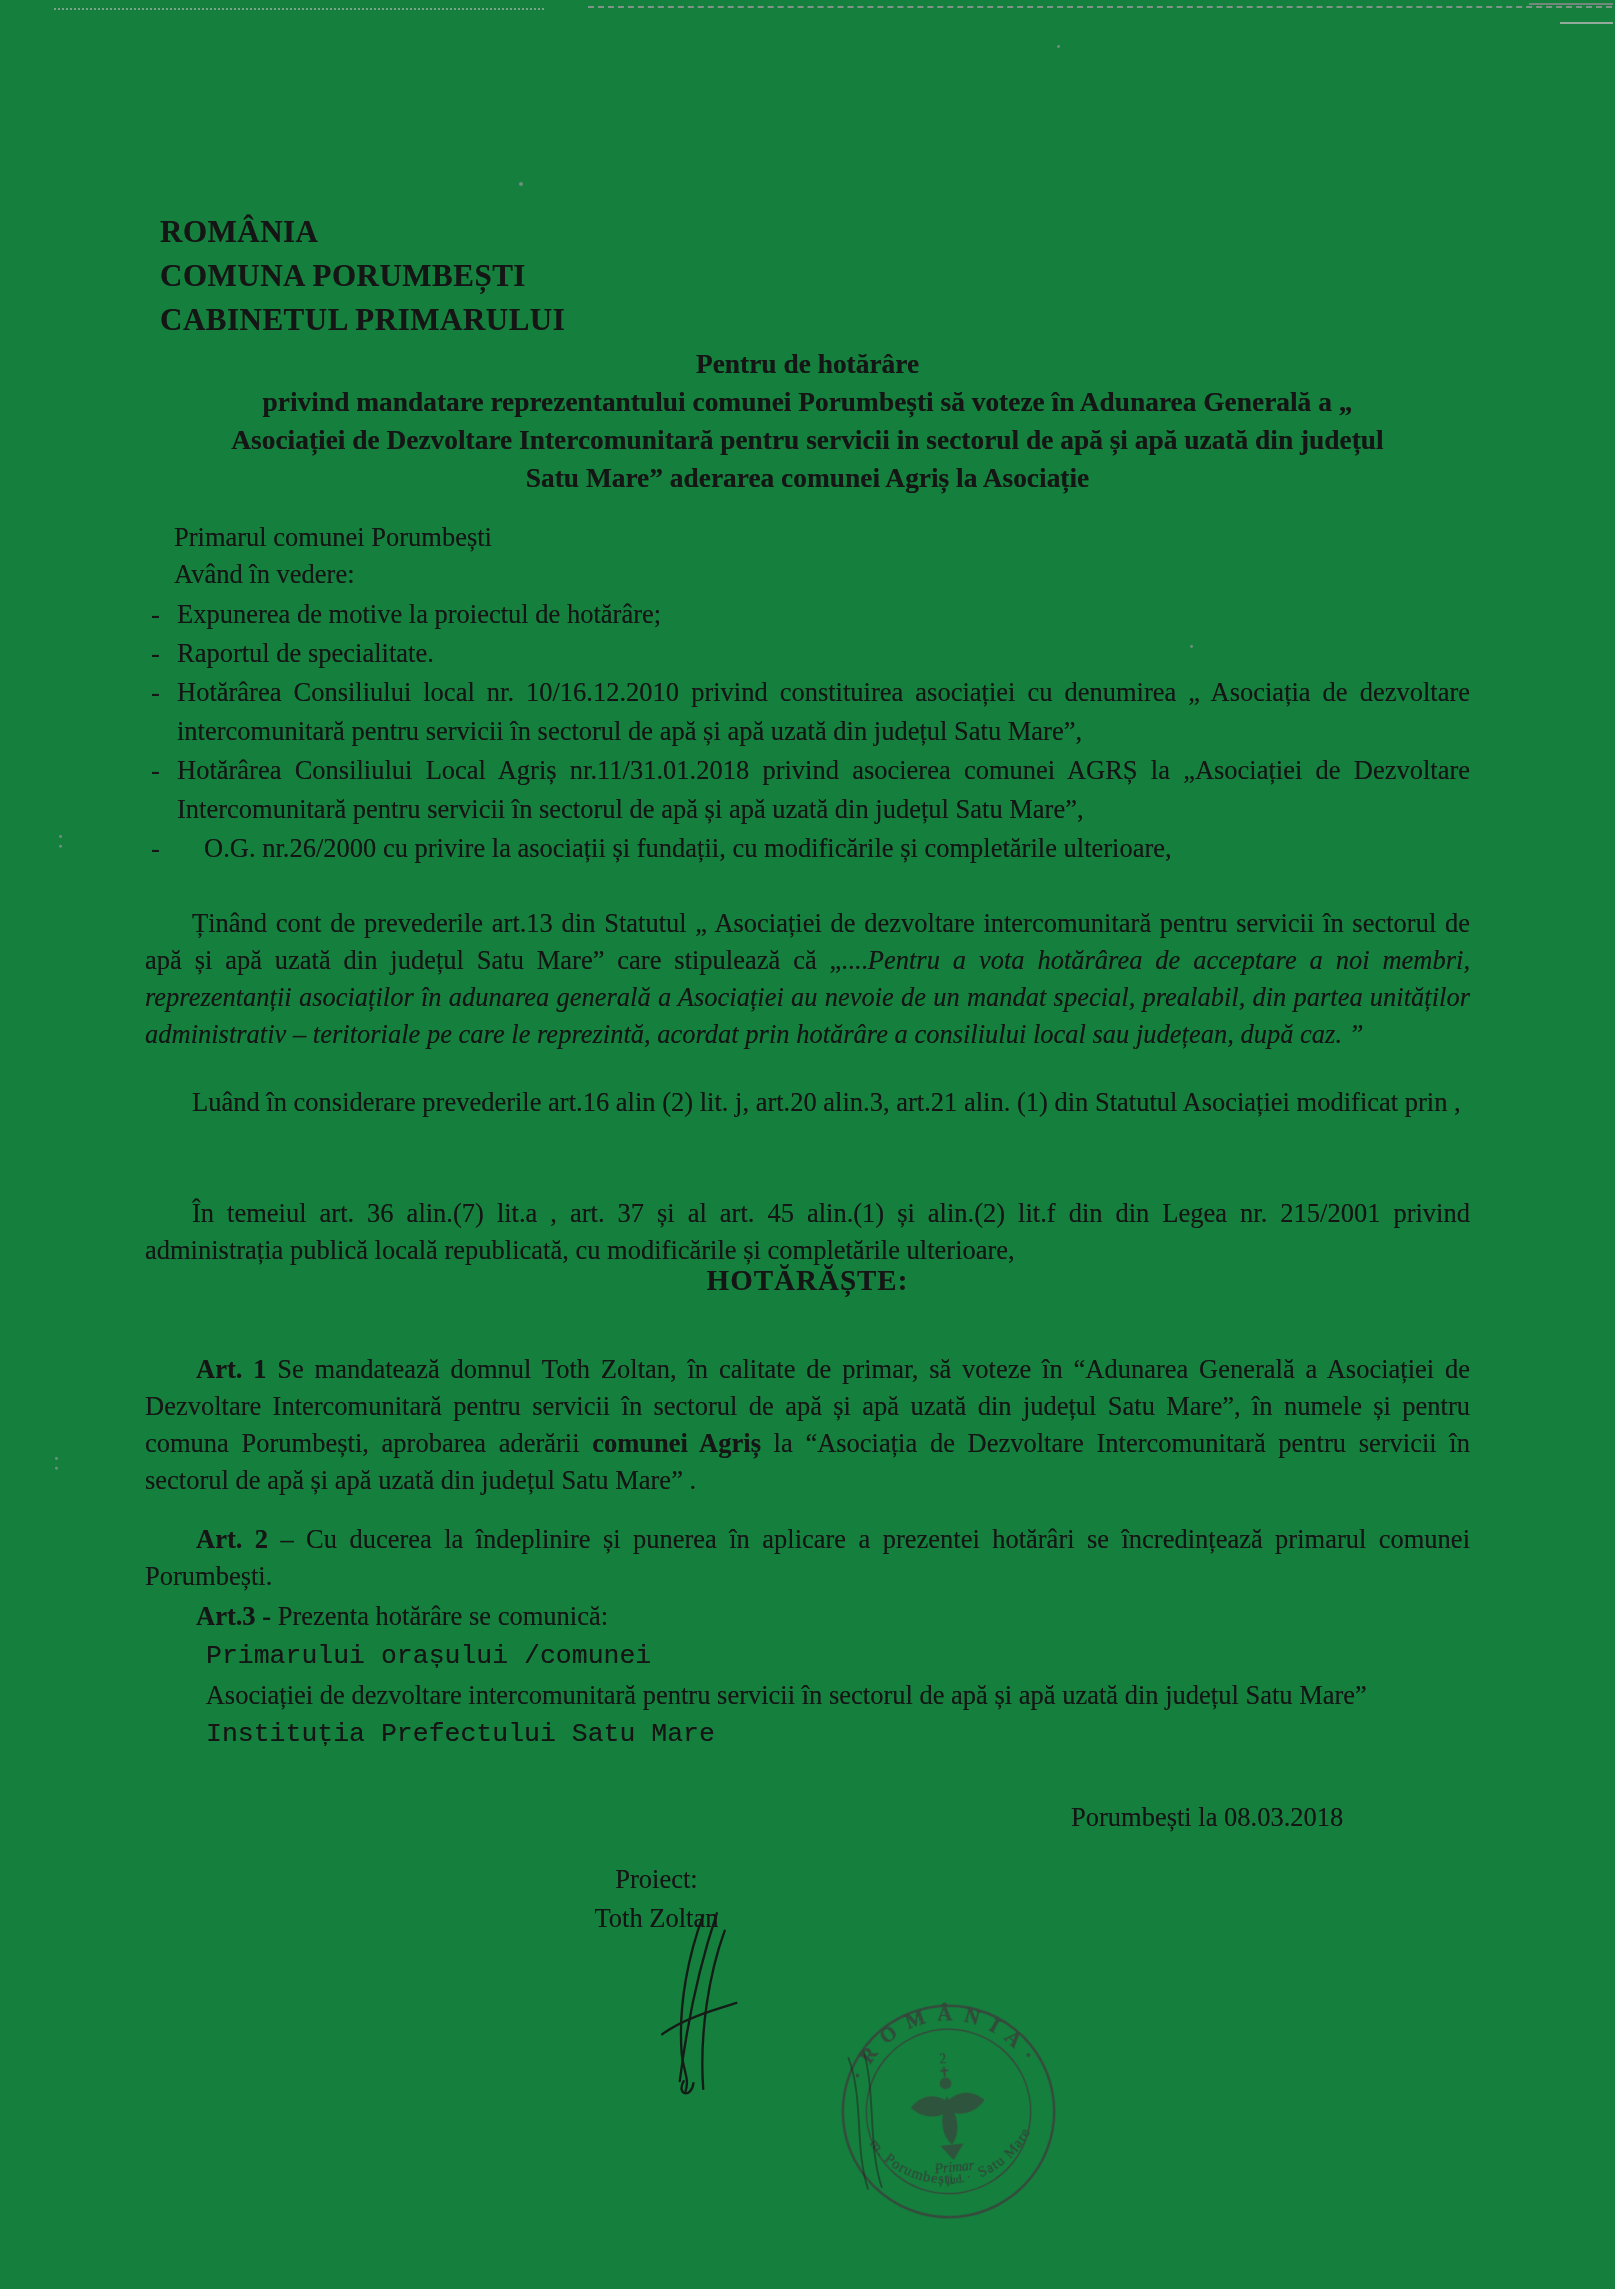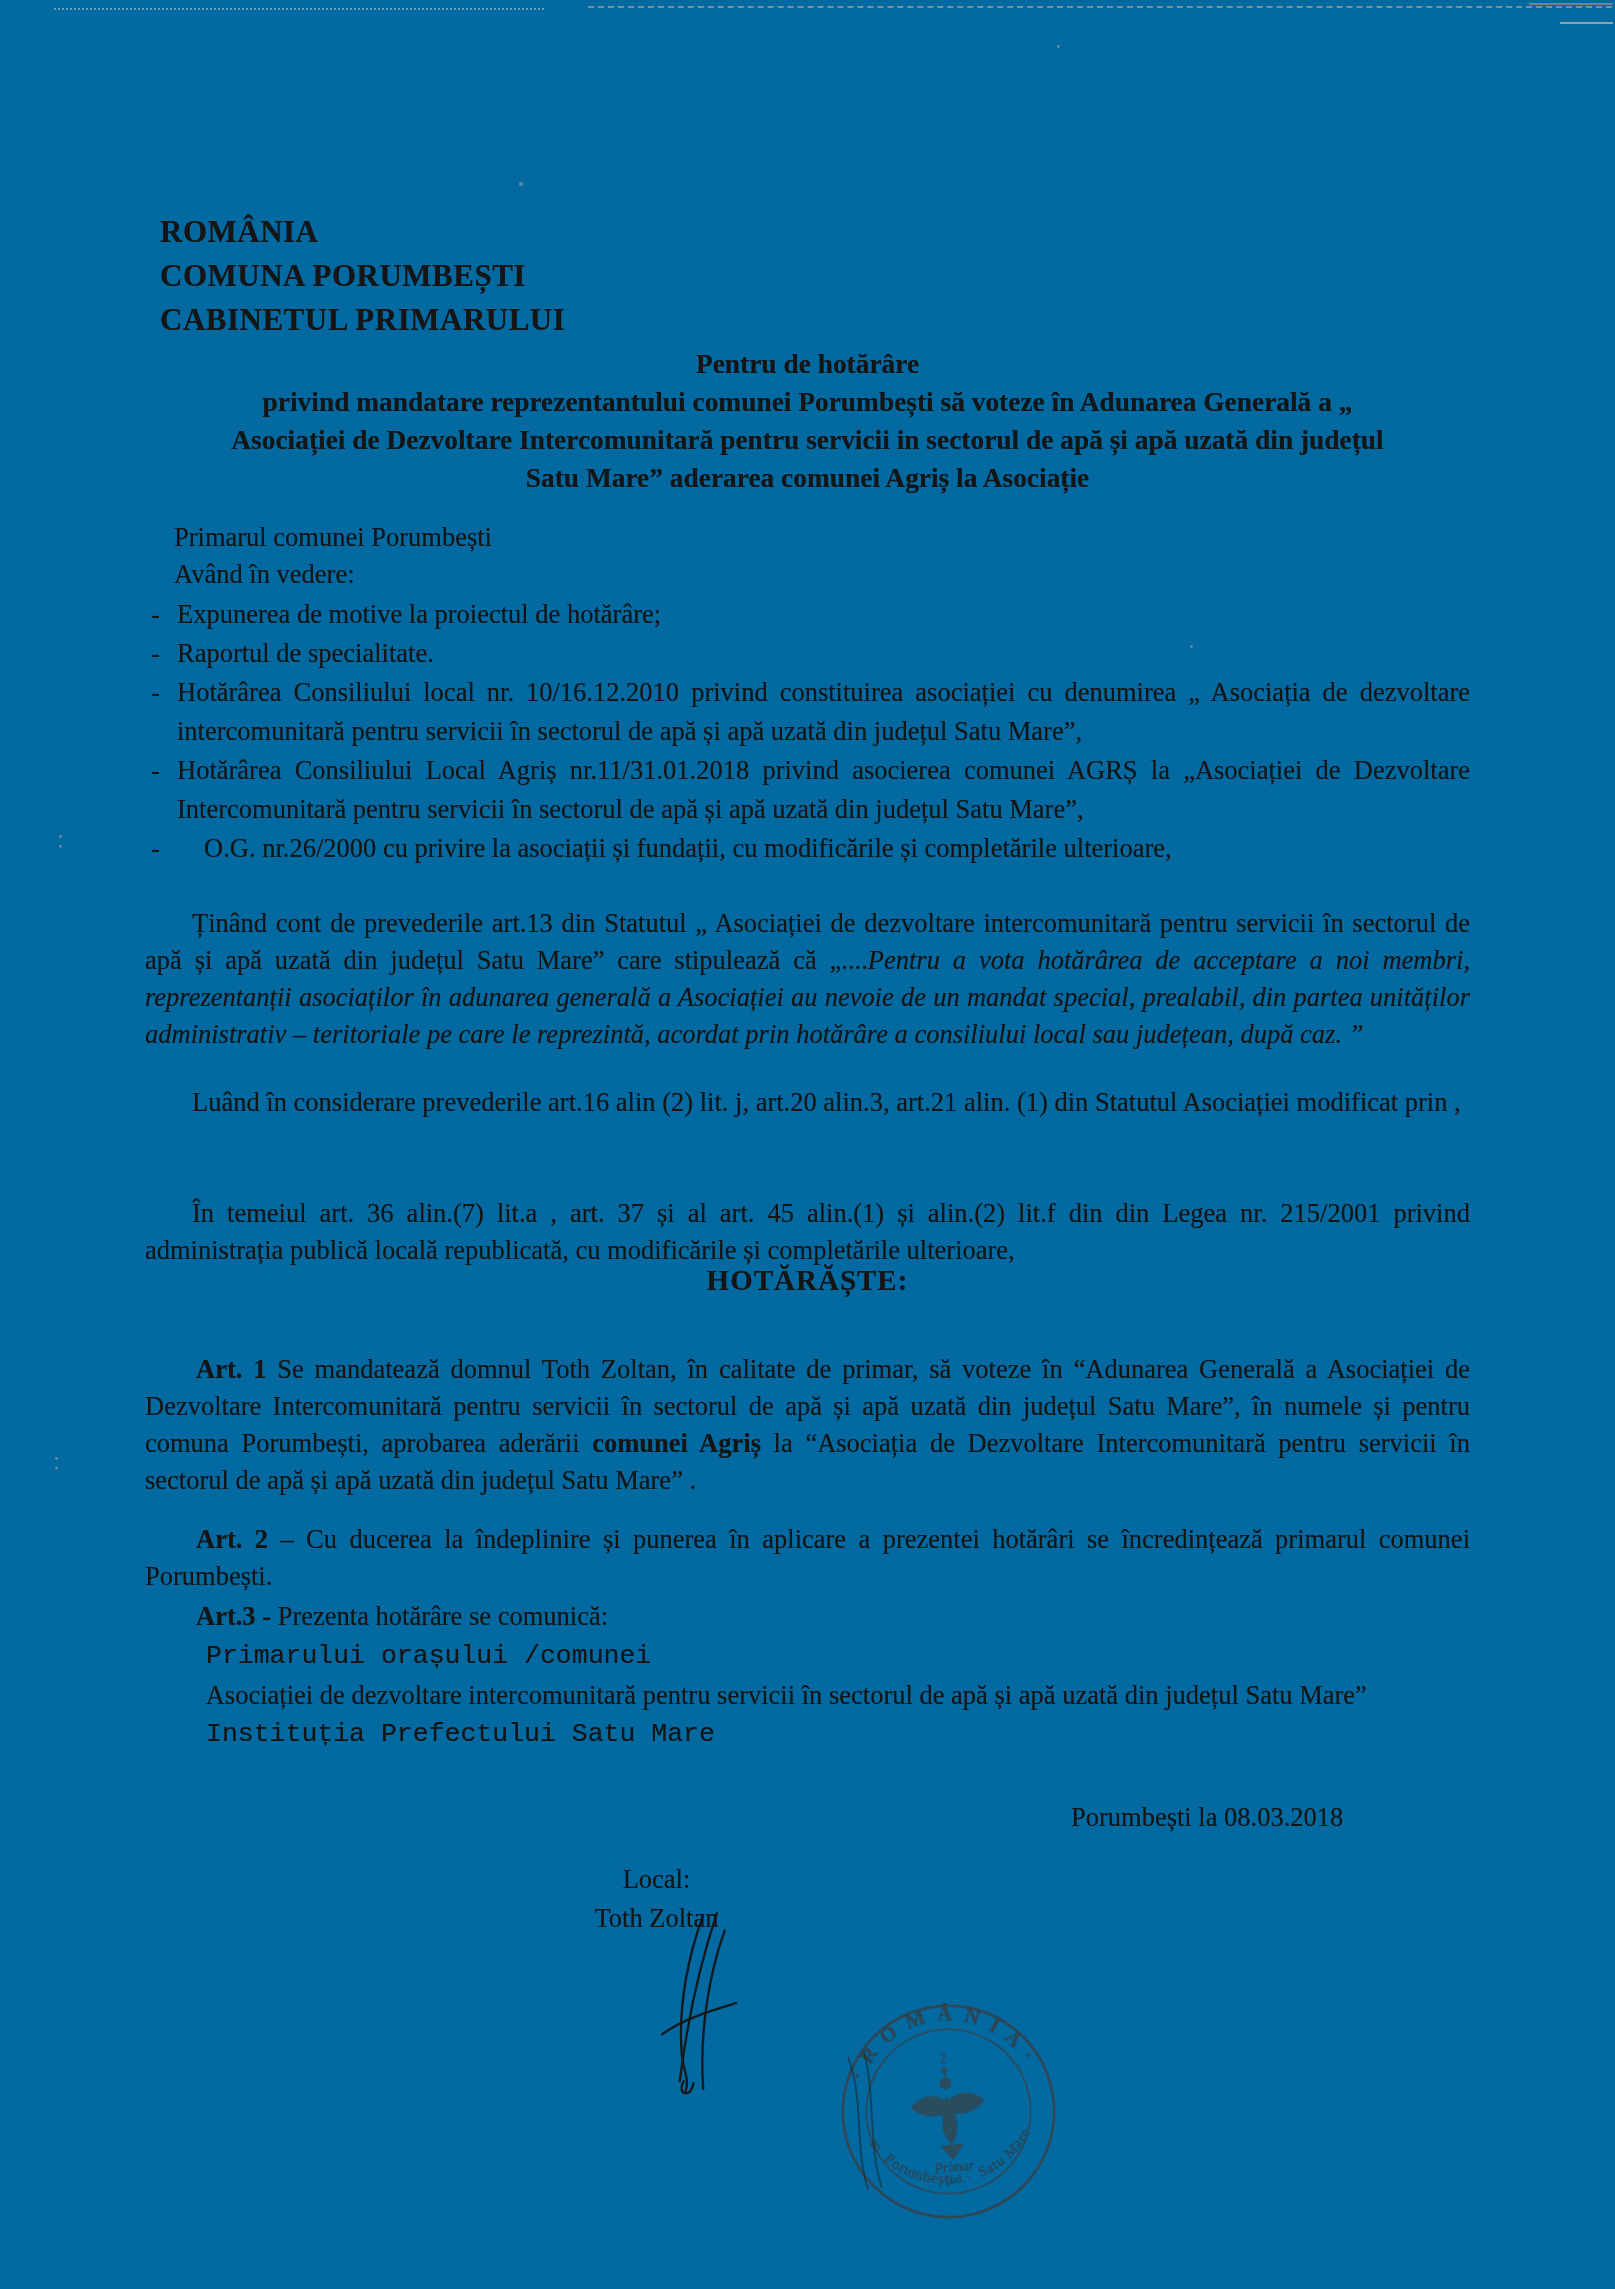--- a/index.html
+++ b/index.html
@@ -1,17 +1,17 @@
 <!DOCTYPE html>
 <html><head>
 <meta charset="utf-8">
 <style>
   html,body{margin:0;padding:0;background:#e8e8e8;}
   .page{
-    position:relative;width:1615px;height:2290px;background:#0369a1;
+    position:relative;width:1615px;height:2290px;background:#15803d;
     font-family:"Liberation Serif","DejaVu Serif",serif;color:#151515;
     overflow:hidden;margin:0 auto;
     text-shadow:0 0 0.6px rgba(20,20,20,.5);
   }
   .col{position:absolute;left:145px;width:1325px;}
   
   .docheader{top:210px;left:160px;width:882px;font-weight:bold;font-size:31px;line-height:44px;letter-spacing:0.5px;position:absolute;}
   
   .title{top:345px;text-align:center;font-weight:bold;font-size:27.4px;line-height:38px;}
   
@@ -129,21 +129,21 @@
 
   <section class="col comm">
     <div class="ci">Primarului orașului /comunei</div>
     <div class="hang">Asociației de dezvoltare intercomunitară pentru servicii în sectorul de apă și apă uzată din județul Satu Mare”</div>
     <div class="ci">Instituția Prefectului Satu Mare</div>
   </section>
 
   <div class="col date">Porumbești la 08.03.2018</div>
 
   <div class="sign">
-    <div>Local:</div>
+    <div>Proiect:</div>
     <div>Toth Zoltan</div>
   </div>
 
   <svg class="signature" viewBox="0 0 130 190">
     <g fill="none" stroke="#141414" stroke-width="2.4" stroke-linecap="round" opacity=".92">
       <path d="M78,6 C64,44 52,96 56,148 C58,166 64,174 60,186"></path>
       <path d="M92,4 C76,52 62,112 54,176"></path>
       <path d="M100,22 C84,66 74,126 78,184"></path>
       <path d="M36,128 C58,112 86,104 112,96"></path>
       <path d="M58,176 C50,190 66,194 68,178"></path>

